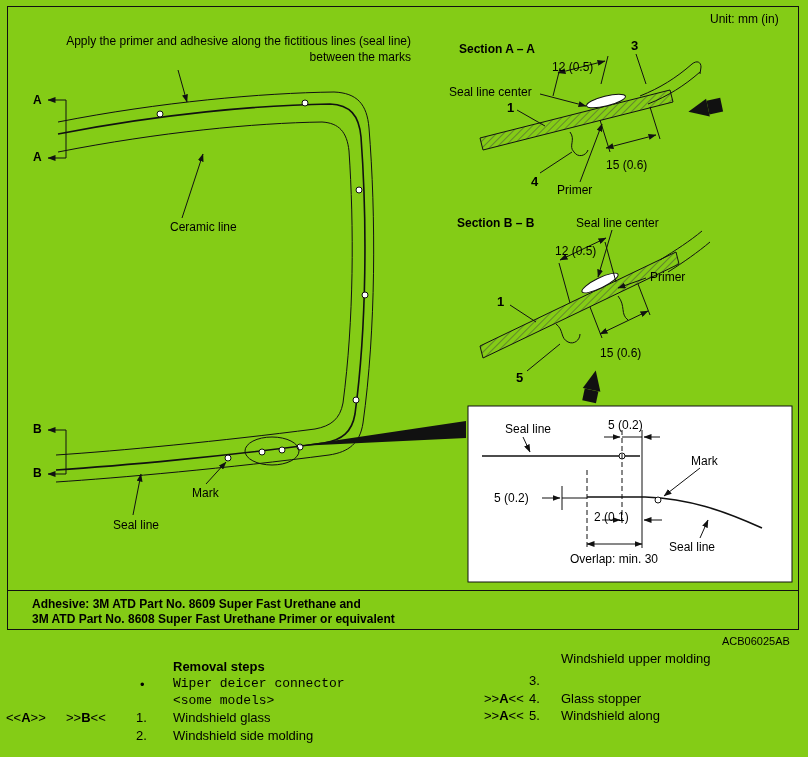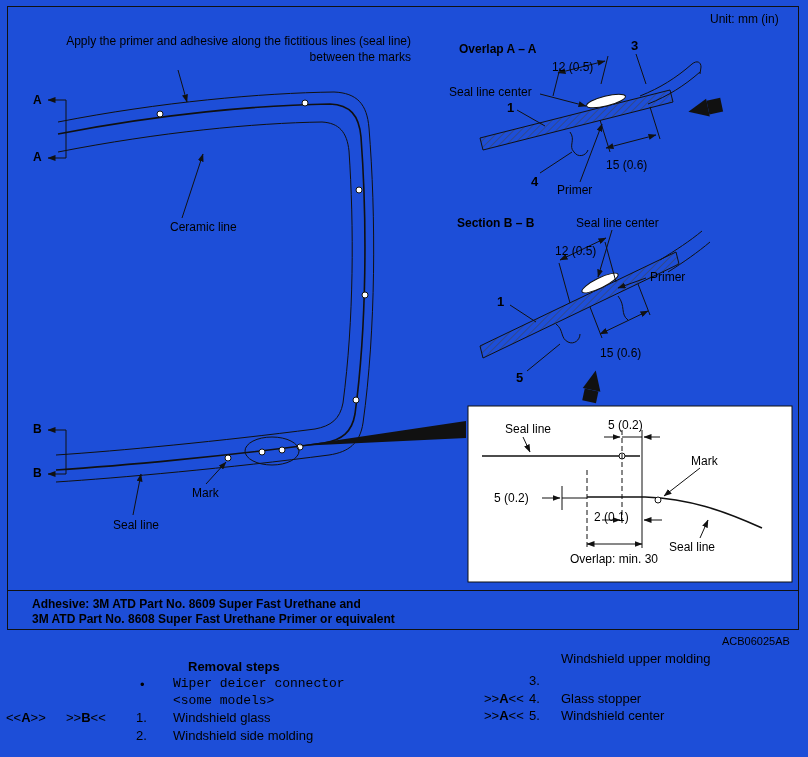--- a/index.html
+++ b/index.html
@@ -1,18 +1,18 @@
 <!DOCTYPE html>
 <html><head>
 <meta charset="utf-8">
 <style>
   * { margin:0; padding:0; box-sizing:border-box; }
   html,body { background:#fff; }
   body { width:808px; height:757px; font-family:"Liberation Sans",sans-serif; color:#000; }
-  .page { position:relative; width:808px; height:757px; background:#1d4ed8; overflow:hidden; }
+  .page { position:relative; width:808px; height:757px; background:#84cc16; overflow:hidden; }
   svg.art { position:absolute; left:0; top:0; }
   .lbl { position:absolute; font-size:12px; line-height:1.3; white-space:nowrap; }
   .wrap { white-space:normal; }
   .b { font-weight:bold; }
   .callout { font-size:13px; font-weight:bold; }
   .code { font-size:11px; }
   .list { font-size:13px; }
 </style>
 </head>
 <body>
@@ -169,21 +169,21 @@
 
   <div class="lbl b" style="left:33px; top:93px;">A</div>
   <div class="lbl b" style="left:33px; top:150px;">A</div>
   <div class="lbl b" style="left:33px; top:422px;">B</div>
   <div class="lbl b" style="left:33px; top:466px;">B</div>
 
   <div class="lbl" style="left:142px; top:220px;margin-left:28px;">Ceramic line</div>
   <div class="lbl" style="left:192px; top:486px;">Mark</div>
   <div class="lbl" style="left:113px; top:518px;">Seal line</div>
 
-  <div class="lbl b" style="left:459px; top:42px;">Overlap A – A</div>
+  <div class="lbl b" style="left:459px; top:42px;">Section A – A</div>
   <div class="lbl callout" style="left:631px; top:38px;">3</div>
   <div class="lbl" style="left:552px; top:60px;">12 (0.5)</div>
   <div class="lbl" style="left:449px; top:85px;">Seal line center</div>
   <div class="lbl callout" style="left:507px; top:100px;">1</div>
   <div class="lbl callout" style="left:531px; top:174px;">4</div>
   <div class="lbl" style="left:557px; top:183px;">Primer</div>
   <div class="lbl" style="left:606px; top:158px;">15 (0.6)</div>
 
   <div class="lbl b" style="left:457px; top:216px;">Section B – B</div>
   <div class="lbl" style="left:576px; top:216px;">Seal line center</div>
@@ -199,21 +199,21 @@
   <div class="lbl" style="left:494px; top:491px;">5 (0.2)</div>
   <div class="lbl" style="left:594px; top:510px;">2 (0.1)</div>
   <div class="lbl" style="left:669px; top:540px;">Seal line</div>
   <div class="lbl" style="left:570px; top:552px;">Overlap: min. 30</div>
 
   <div class="lbl b" style="left:32px; top:597px;">Adhesive: 3M ATD Part No. 8609 Super Fast Urethane and</div>
   <div class="lbl b" style="left:32px; top:612px;">3M ATD Part No. 8608 Super Fast Urethane Primer or equivalent</div>
 
   <div class="lbl code" style="left:722px; top:634px;">ACB06025AB</div>
 
-  <div class="lbl list b" style="left:173px; top:659px;margin-left:15px;">Removal steps</div>
+  <div class="lbl list b" style="left:173px; top:659px;">Removal steps</div>
 
   <div class="lbl list" style="left:140px; top:677px;">•</div>
   <div class="lbl list wrap" style="left:173px; top:676px; width:215px;font-family:Liberation Mono, monospace;">Wiper deicer connector &lt;some models&gt;</div>
 
   <span class="lbl list" style="left:6px; top:710px;"><span>&lt;&lt;</span><span class="b">A</span><span>&gt;&gt;</span></span>
   <span class="lbl list" style="left:66px; top:710px;"><span>&gt;&gt;</span><span class="b">B</span><span>&lt;&lt;</span></span>
 
   <div class="lbl list" style="left:136px; top:710px;">1.</div>
   <div class="lbl list" style="left:173px; top:710px;">Windshield glass</div>
   <div class="lbl list" style="left:136px; top:728px;">2.</div>
@@ -221,15 +221,15 @@
 
   <div class="lbl list" style="left:529px; top:673px;">3.</div>
   <div class="lbl list" style="left:561px; top:651px;">Windshield upper molding</div>
 
   <span class="lbl list" style="left:484px; top:691px;"><span>&gt;&gt;</span><span class="b">A</span><span>&lt;&lt;</span></span>
   <div class="lbl list" style="left:529px; top:691px;">4.</div>
   <div class="lbl list" style="left:561px; top:691px;">Glass stopper</div>
 
   <span class="lbl list" style="left:484px; top:708px;"><span>&gt;&gt;</span><span class="b">A</span><span>&lt;&lt;</span></span>
   <div class="lbl list" style="left:529px; top:708px;">5.</div>
-  <div class="lbl list" style="left:561px; top:708px;">Windshield center</div>
+  <div class="lbl list" style="left:561px; top:708px;">Windshield along</div>
 
 </div>
 
 </body></html>

